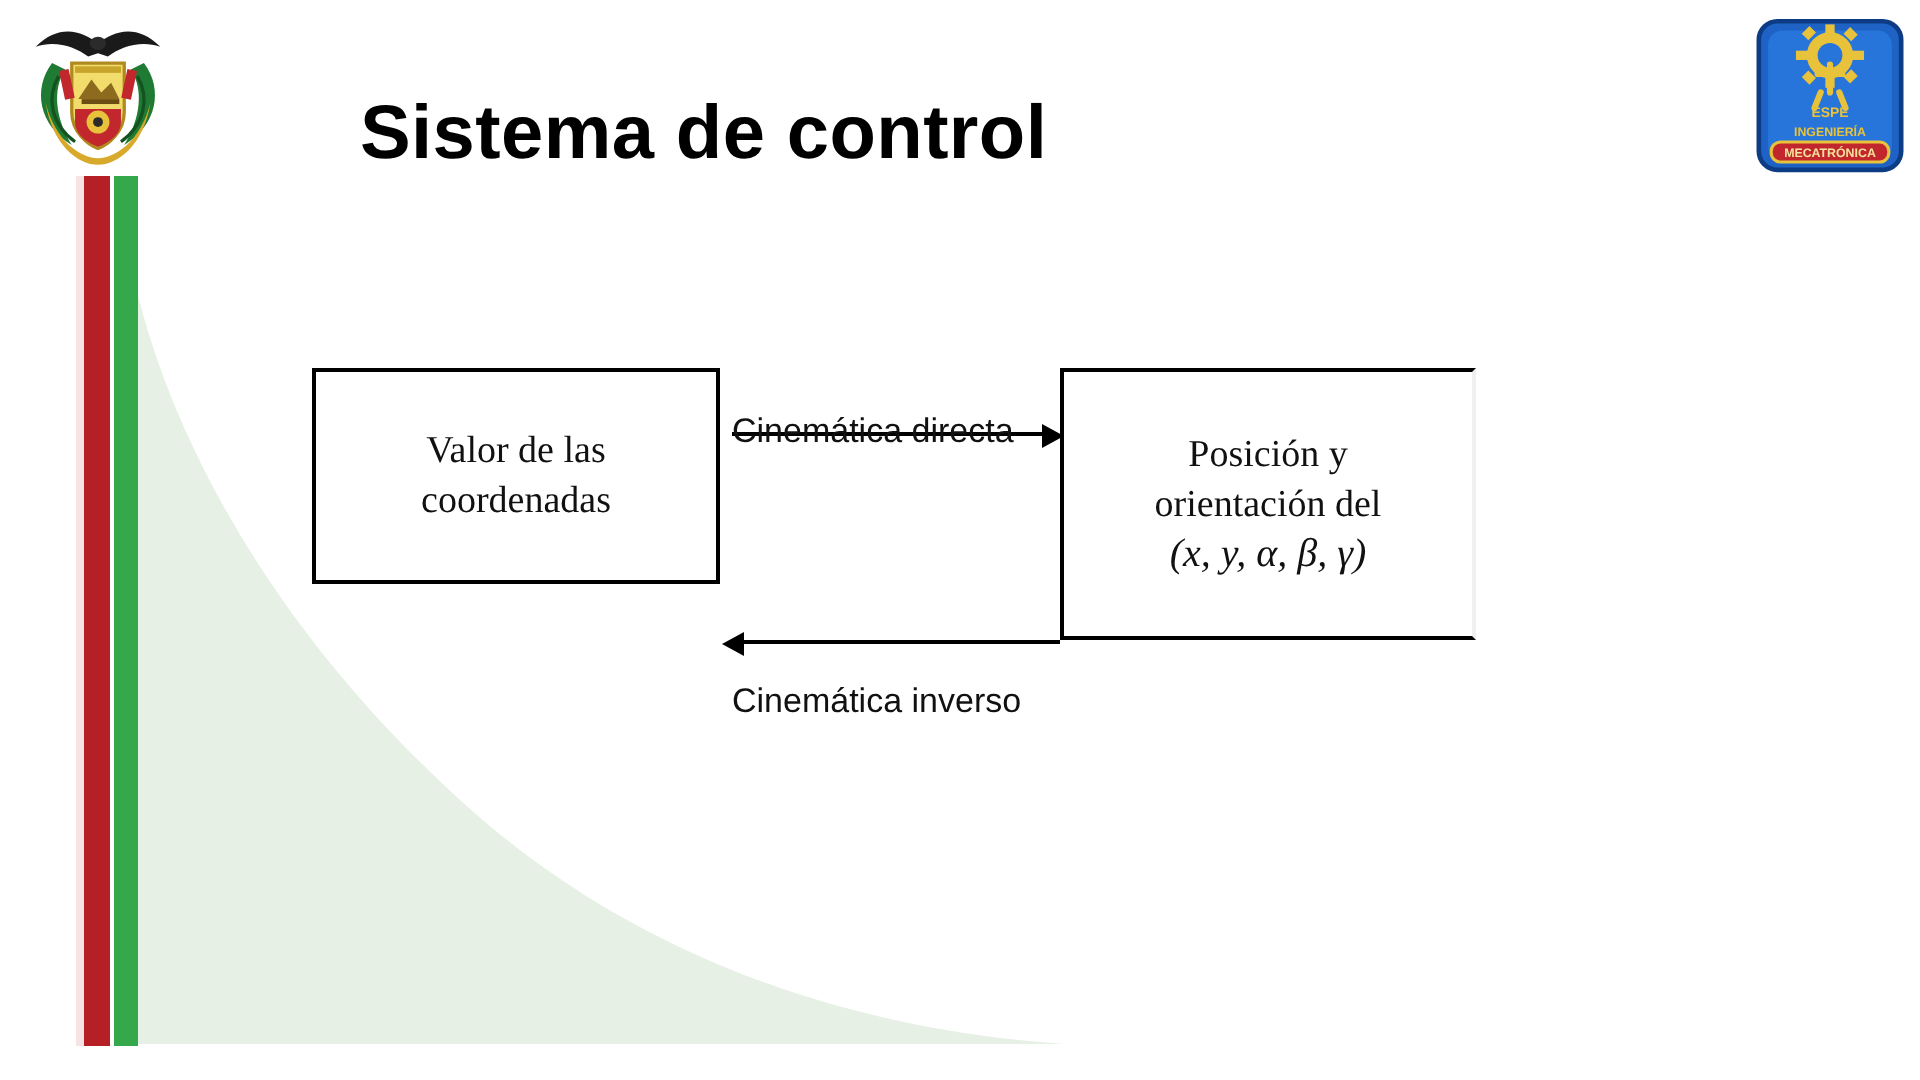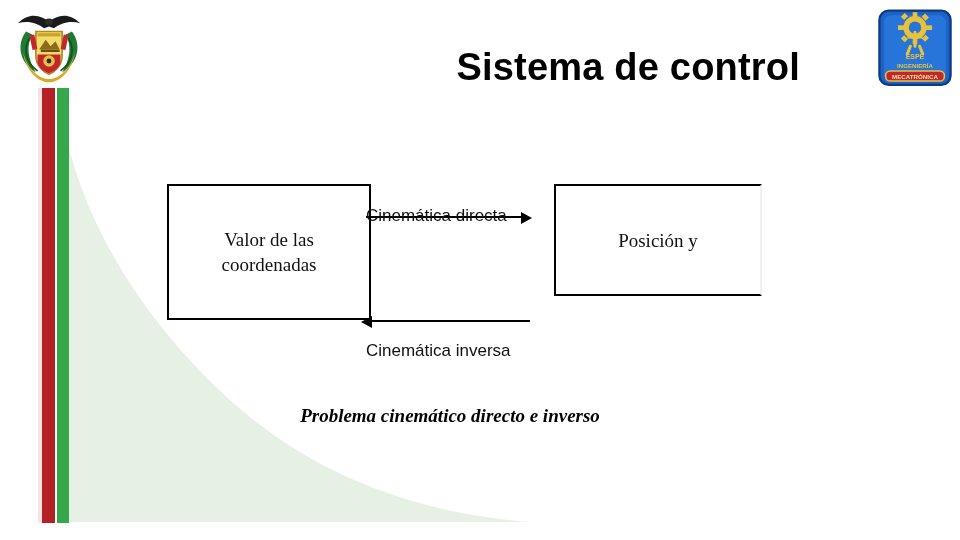--- a/index.html
+++ b/index.html
@@ -71,21 +71,21 @@
     width: 78px;
     height: 82px;
   }
 
   
   .slide-title {
     position: absolute;
     left: 180px;
     top: 44px;
     width: 620px;
-    text-align: right;
+    text-align: left;
     font-family: "Liberation Sans", sans-serif;
     font-weight: bold;
     font-size: 38px;
     line-height: 46px;
     color: #000000;
     letter-spacing: 0.2px;
   }
 
   
   .diagram {
@@ -105,30 +105,30 @@
     align-items: center;
     justify-content: center;
     font-family: "Liberation Serif", serif;
     font-size: 19px;
     line-height: 25px;
     color: #111111;
     text-align: center;
   }
 
   #box-joint {
-    left: 167px;
+    left: 156px;
     top: 184px;
     width: 204px;
-    height: 136px;
+    height: 108px;
   }
   #box-pose {
-    left: 554px;
+    left: 530px;
     top: 184px;
     width: 208px;
-    height: 112px;
+    height: 136px;
     border-right-color: rgba(0,0,0,0.06);
   }
 
   .box-line { display: block; }
   .box-formula {
     font-family: "Liberation Serif", serif;
     font-style: italic;
     font-size: 20px;
     white-space: nowrap;
   }
@@ -258,27 +258,28 @@
 
   <div class="diagram">
 
     <div class="box" id="box-joint">
       <span class="box-line">Valor de las</span>
       <span class="box-line">coordenadas</span>
     </div>
 
     <div class="box" id="box-pose">
       <span class="box-line">Posición y</span>
+      <span class="box-line">orientación del</span>
+      <span class="box-formula">(x, y, α, β, γ)</span>
     </div>
 
     <div class="arrow-line" id="arrow-direct-line"></div>
     <div class="arrow-head right" id="arrow-direct-head"></div>
     <div class="arrow-label" id="label-direct">Cinemática directa</div>
 
     <div class="arrow-line" id="arrow-inverse-line"></div>
     <div class="arrow-head left" id="arrow-inverse-head"></div>
-    <div class="arrow-label" id="label-inverse">Cinemática inversa</div>
+    <div class="arrow-label" id="label-inverse">Cinemática inverso</div>
 
   </div>
 
-  <div class="caption">Problema cinemático directo e inverso</div>
 
 </div>
 
 </body></html>

